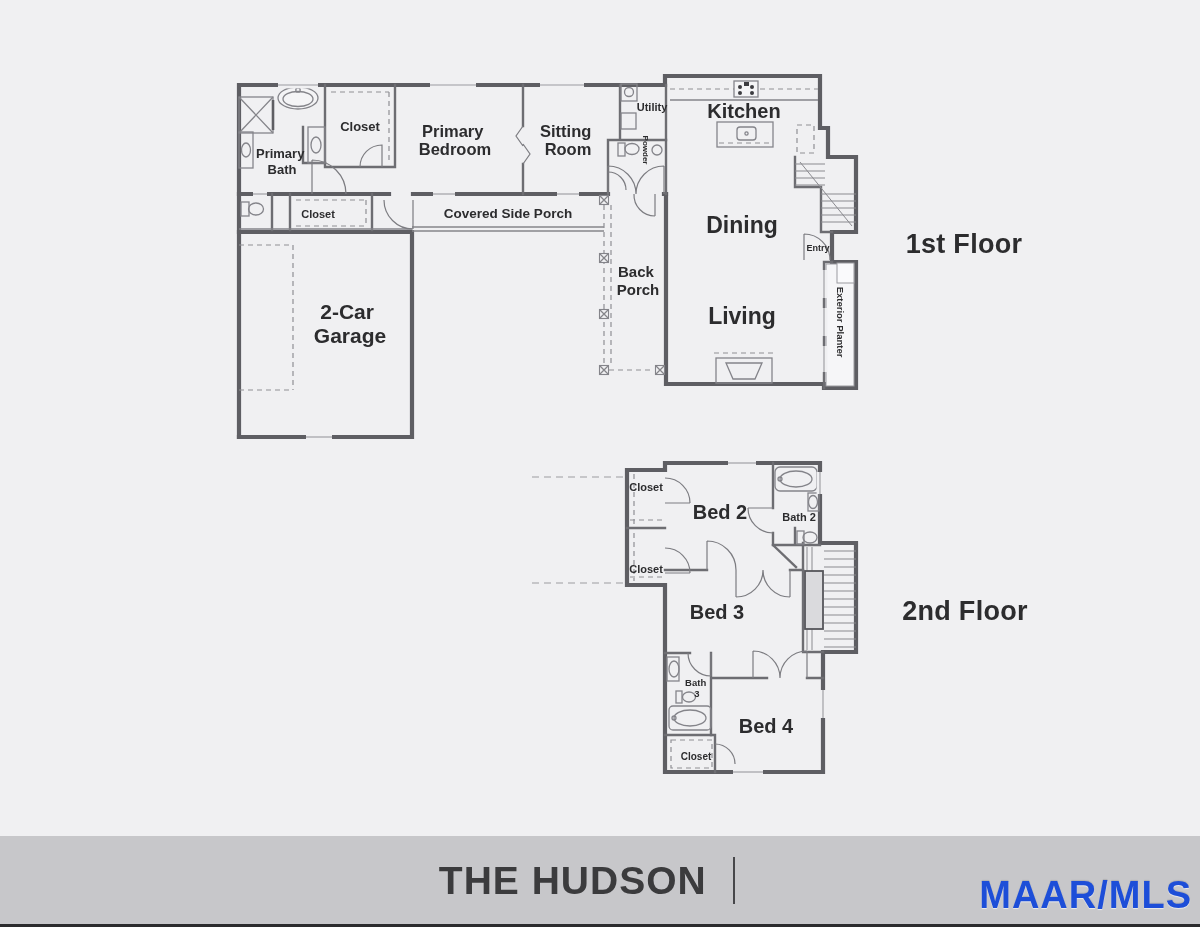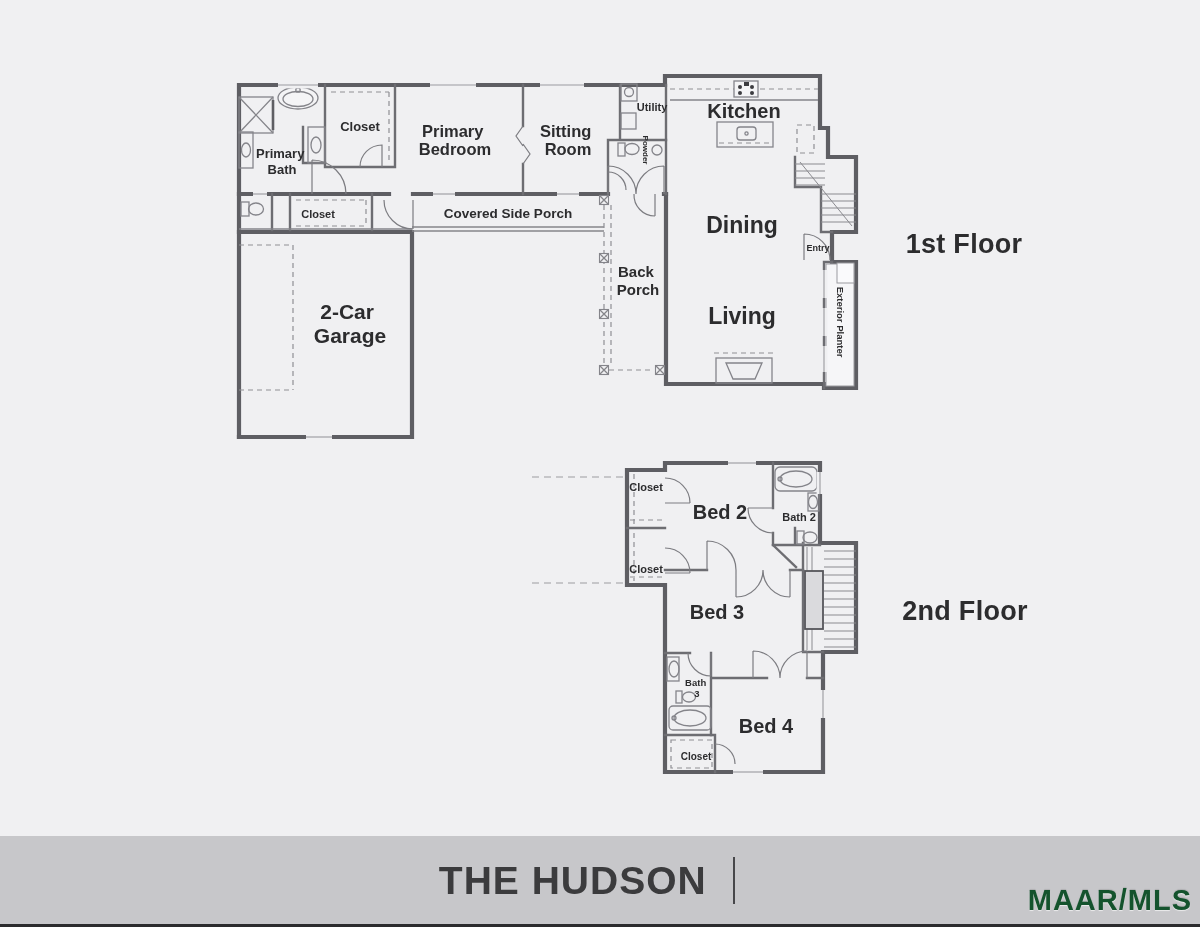--- a/index.html
+++ b/index.html
@@ -25,22 +25,22 @@
   .t8{font-size:8px}.t9{font-size:9px}.t95{font-size:9.5px}.t10{font-size:10px}
   .t11{font-size:11px}.t13{font-size:13px}.t135{font-size:13.5px}.t15{font-size:15px}
   .t165{font-size:16.5px}.t20{font-size:20px}.t21{font-size:21px}.t23{font-size:23px}
   .t27{font-size:27px;letter-spacing:.3px}
 
   .banner{position:absolute;left:0;top:836px;width:1200px;height:89px;background:#c7c7ca;
           display:flex;align-items:center;justify-content:center;}
   .banner-title{display:flex;align-items:center;color:#3b3b3d;font-weight:bold;
                 font-size:39px;letter-spacing:1px;white-space:nowrap;}
   .banner-divider{width:2.5px;height:47px;background:#47474a;margin:0 26px;}
-  .watermark{position:absolute;right:8px;bottom:8px;font-size:29px;font-weight:bold;
-             color:#14532d;letter-spacing:1px;
+  .watermark{position:absolute;right:8px;bottom:8px;font-size:38px;font-weight:bold;
+             color:#1d4ed8;letter-spacing:1px;
              text-shadow:0 1px 1px rgba(255,255,255,.65),0 -1px 1px rgba(0,0,0,.12);}
   .bottom-strip{position:absolute;left:0;bottom:0;width:1200px;height:3px;background:#2b2b2d;}
 </style>
 </head>
 <body>
 
 <div class="stage">
 
 <svg width="1200" height="836" viewBox="0 0 1200 836">
 

